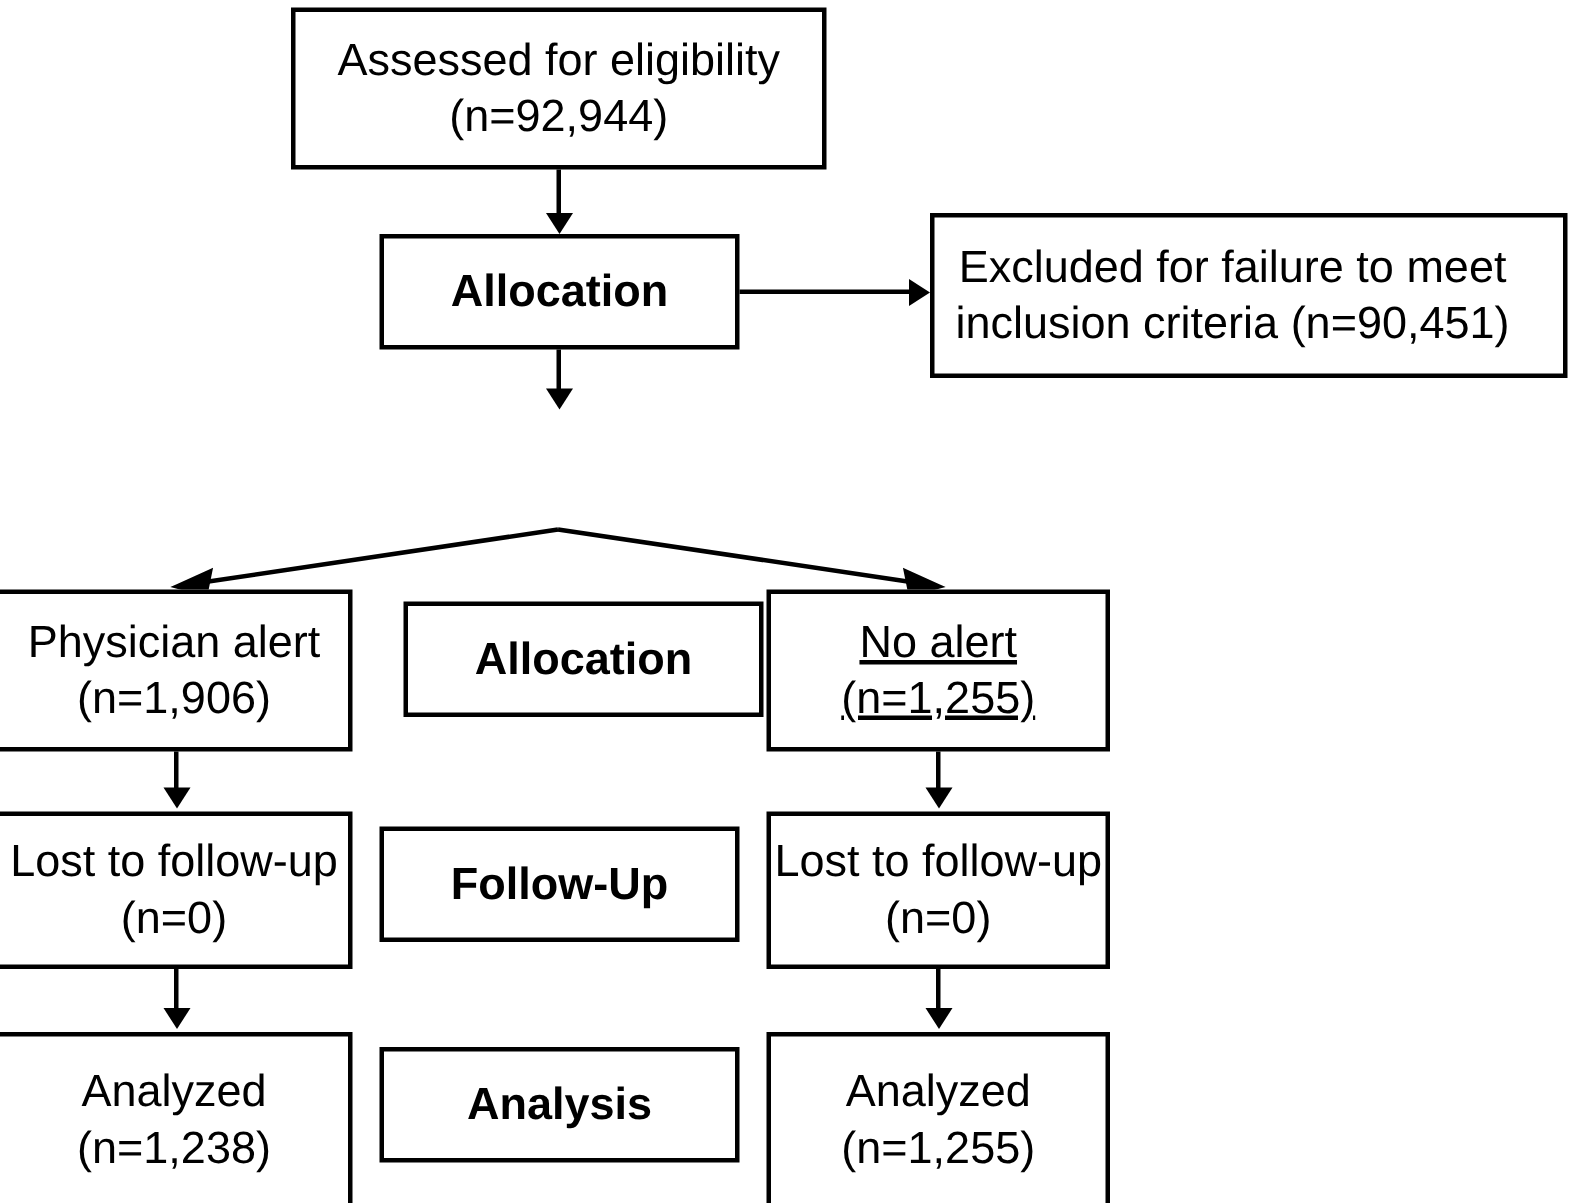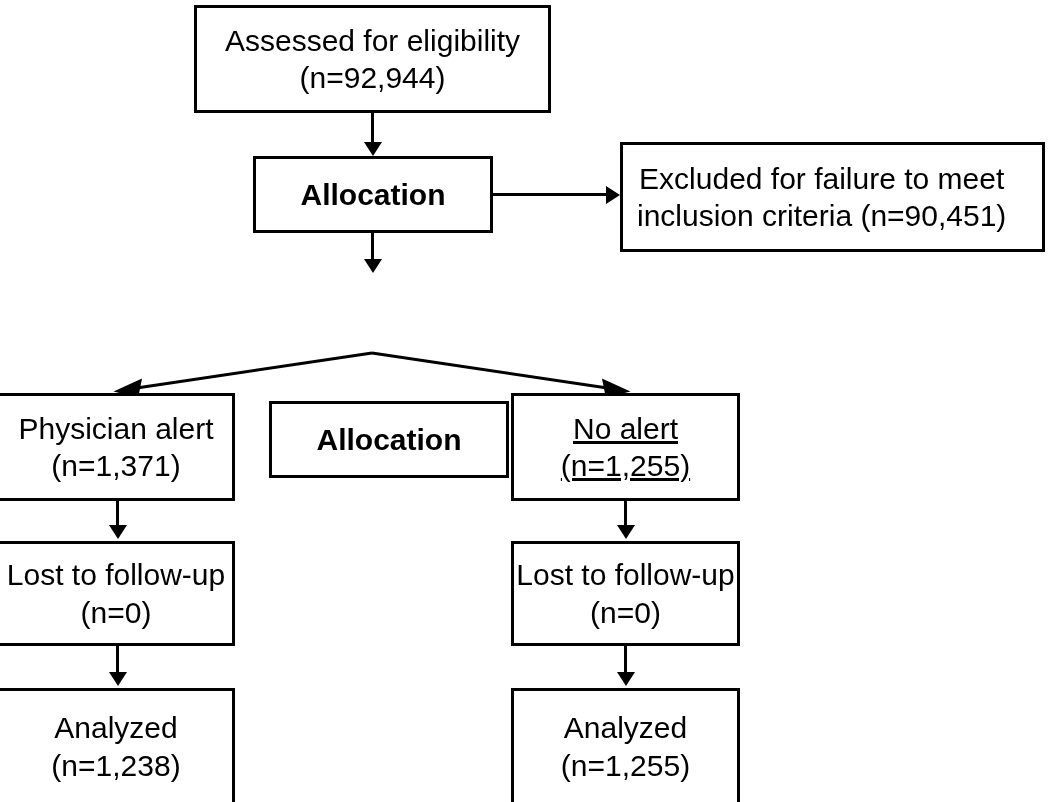--- a/index.html
+++ b/index.html
@@ -105,21 +105,21 @@
     <g stroke="#000000" stroke-width="3" fill="#000000">
       <line x1="372" y1="8" x2="130" y2="44"></line>
       <polygon points="118,46 140,36 137,51"></polygon>
       <line x1="372" y1="8" x2="614" y2="44"></line>
       <polygon points="626,46 604,36 607,51"></polygon>
     </g>
   </svg>
 
   <div class="box" style="left:-3px; top:393px; width:238px; height:108px;">
     <span class="txt">Physician alert
-(n=1,371)</span>
+(n=1,906)</span>
   </div>
 
   <div class="box stage" style="left:253px; top:401px; width:240px; height:77px;margin-left:16px;">
     <span class="txt">Allocation</span>
   </div>
 
   <div class="box" style="left:511px; top:393px; width:229px; height:108px;text-decoration:underline;">
     <span class="txt">No alert
 (n=1,255)</span>
   </div>
@@ -128,36 +128,42 @@
   <div class="arrowhead-down" style="left:109px; top:525px;"></div>
 
   <div class="vline" style="left:624px; top:501px; height:26px;"></div>
   <div class="arrowhead-down" style="left:617px; top:525px;"></div>
 
   <div class="box" style="left:-3px; top:541px; width:238px; height:105px;">
     <span class="txt">Lost to follow-up
 (n=0)</span>
   </div>
 
+  <div class="box stage" style="left:253px; top:551px; width:240px; height:77px;">
+    <span class="txt">Follow-Up</span>
+  </div>
 
   <div class="box" style="left:511px; top:541px; width:229px; height:105px;">
     <span class="txt">Lost to follow-up
 (n=0)</span>
   </div>
 
   <div class="vline" style="left:116px; top:646px; height:28px;"></div>
   <div class="arrowhead-down" style="left:109px; top:672px;"></div>
 
   <div class="vline" style="left:624px; top:646px; height:28px;"></div>
   <div class="arrowhead-down" style="left:617px; top:672px;"></div>
 
   <div class="box" style="left:-3px; top:688px; width:238px; height:117px;">
     <span class="txt">Analyzed
 (n=1,238)</span>
   </div>
 
+  <div class="box stage" style="left:253px; top:698px; width:240px; height:77px;">
+    <span class="txt">Analysis</span>
+  </div>
 
   <div class="box" style="left:511px; top:688px; width:229px; height:117px;">
     <span class="txt">Analyzed
 (n=1,255)</span>
   </div>
 
 </div>
 
 </body></html>

